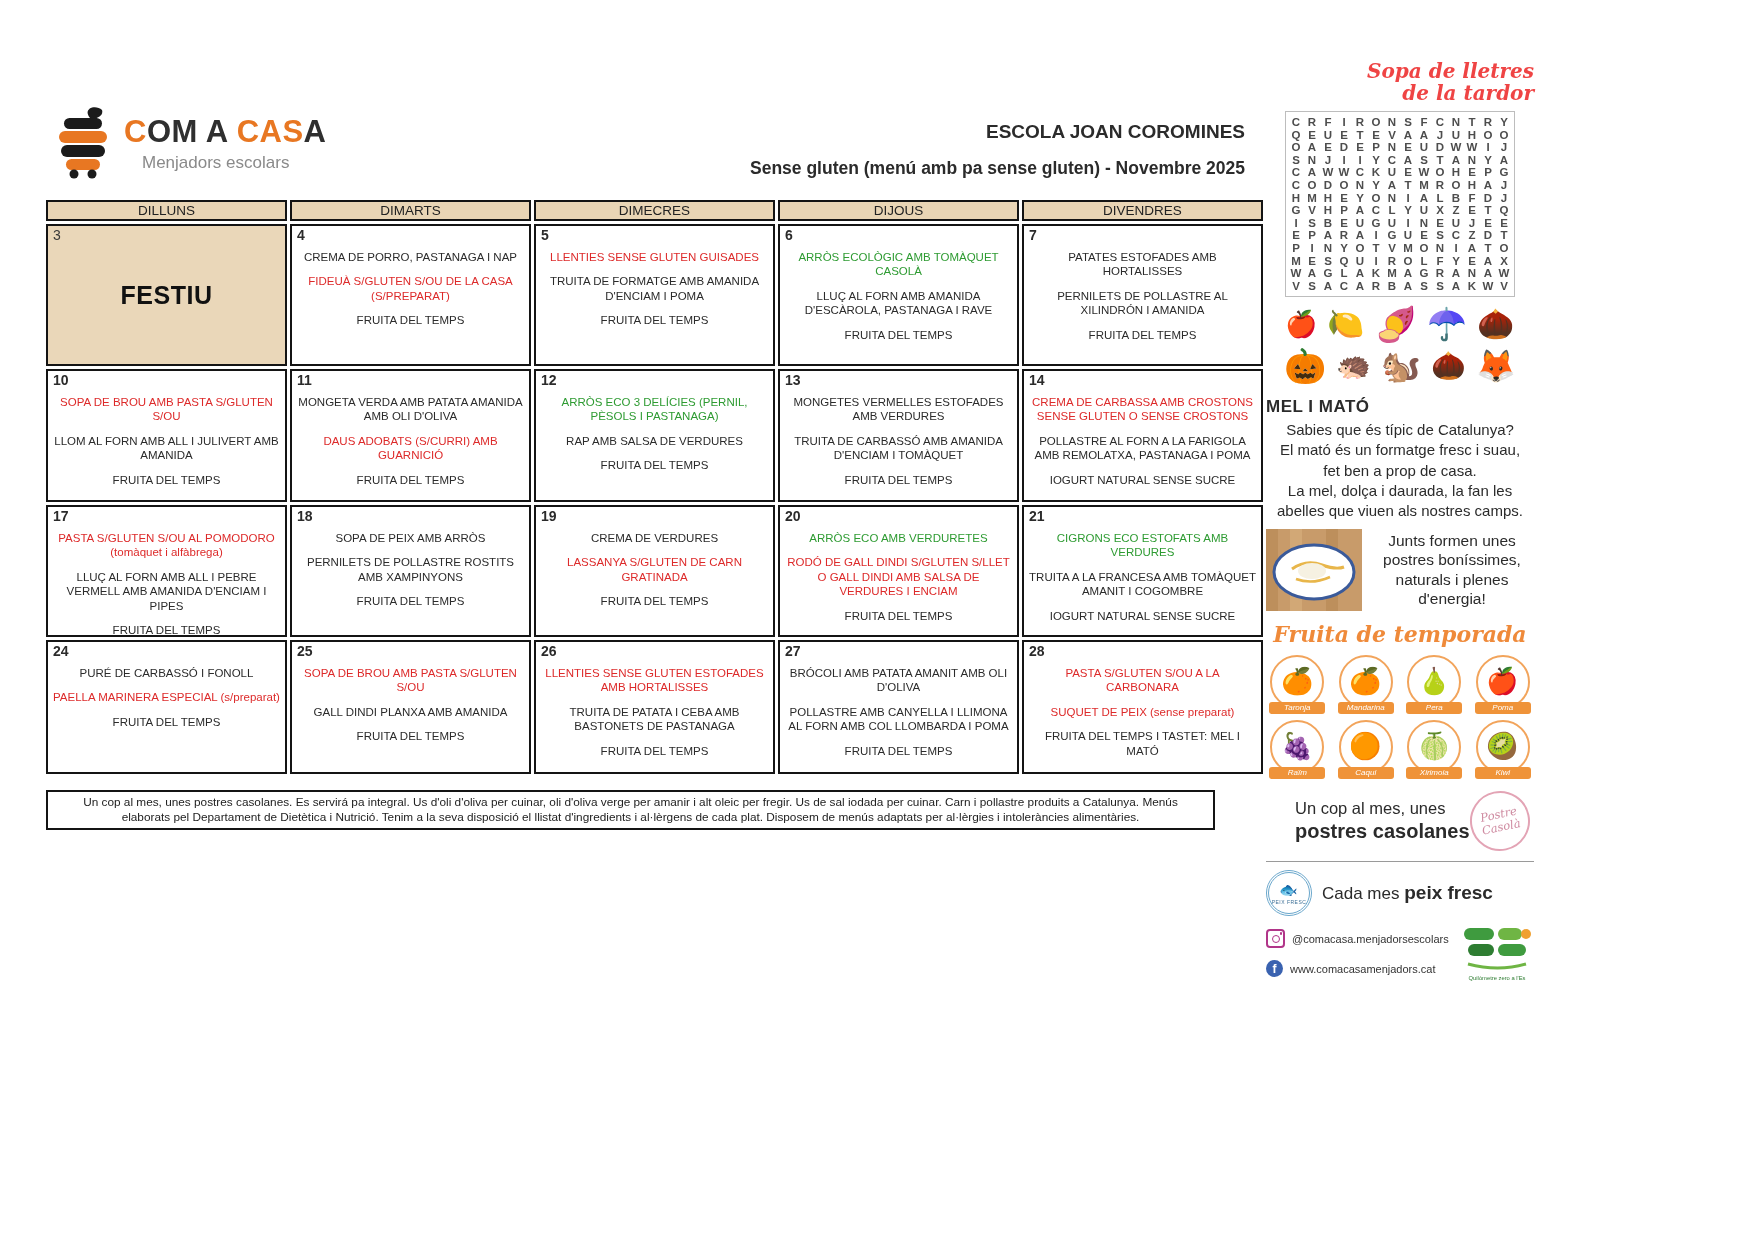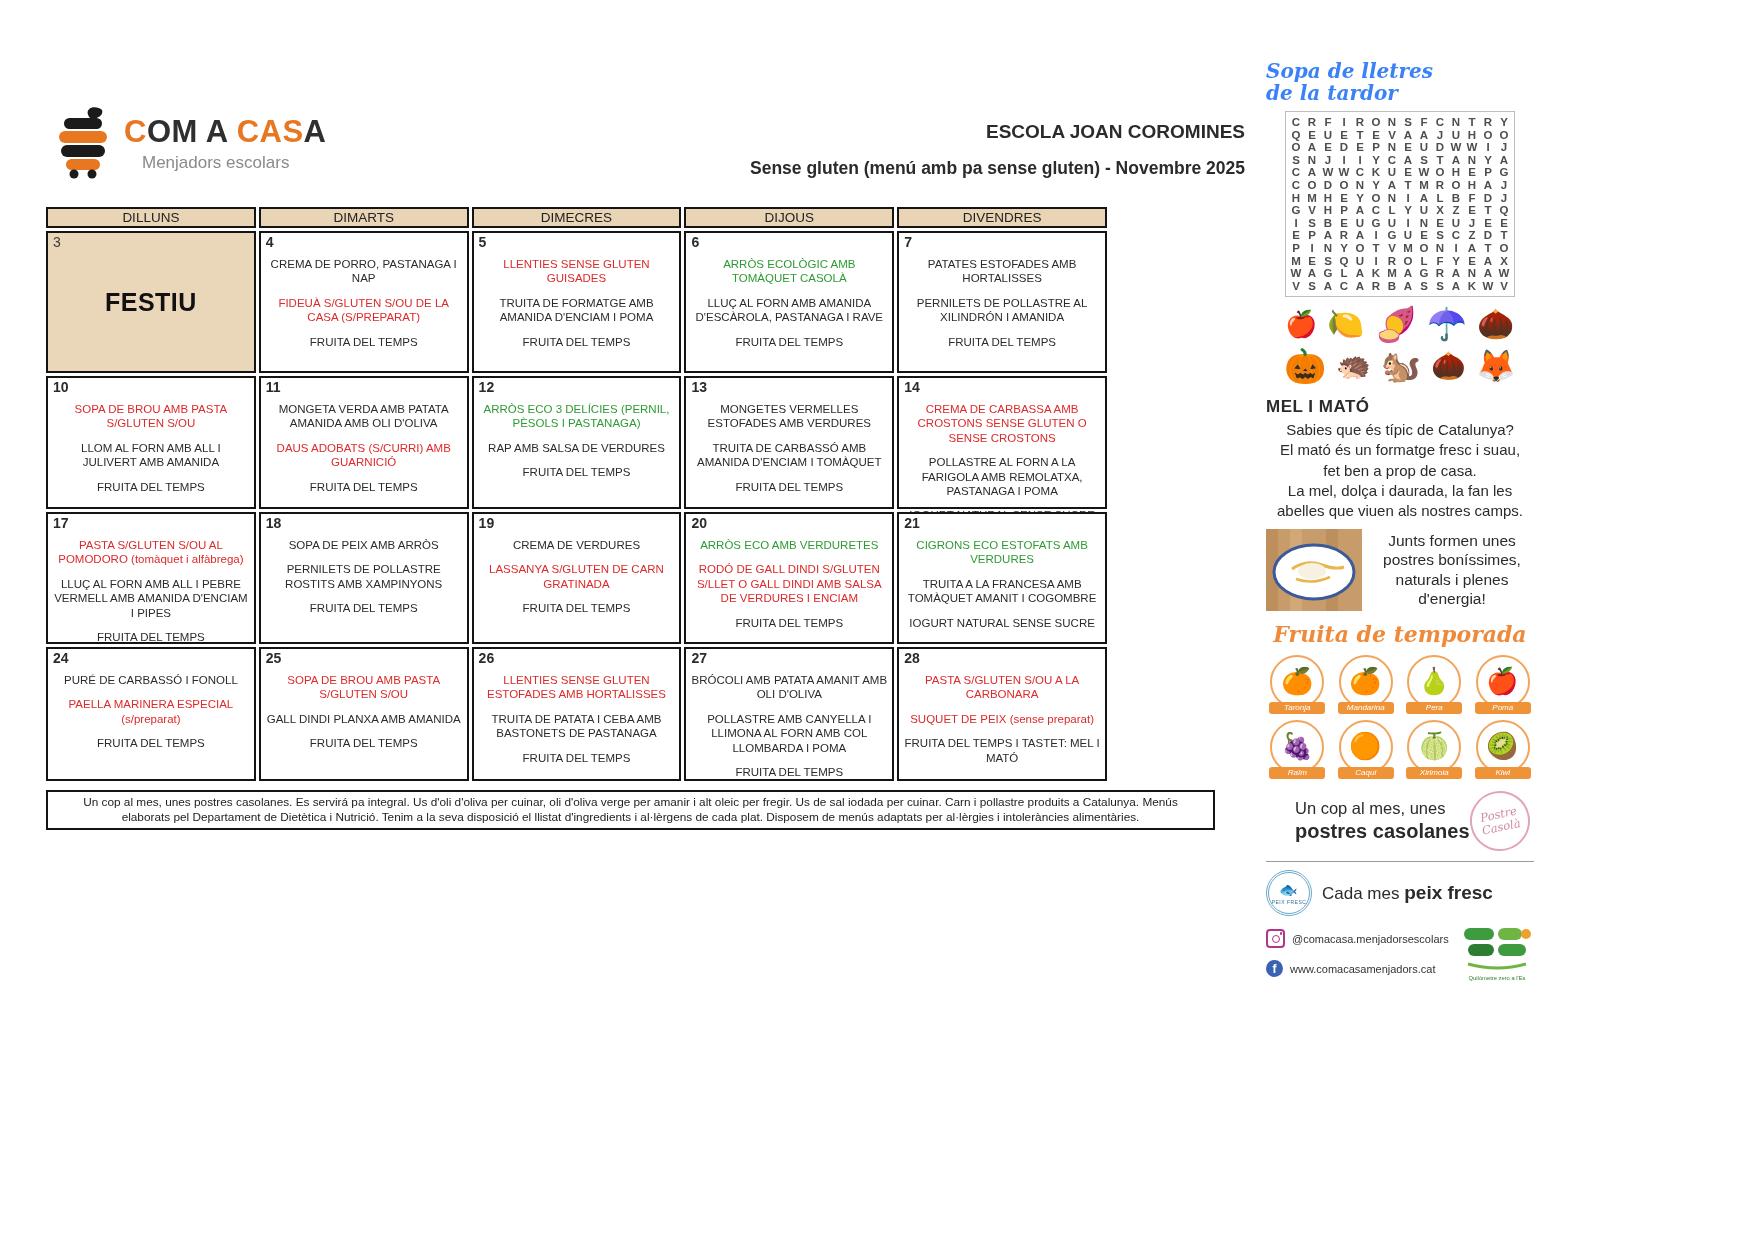--- a/index.html
+++ b/index.html
@@ -11,21 +11,21 @@
   .brand-text{padding-top:10px;}
   .brand-name{font-size:31px;font-weight:bold;letter-spacing:.5px;line-height:1;}
   .brand-sub{font-size:17px;color:#8a8a8a;margin-top:6px;padding-left:18px;}
 
   
   .titles{position:absolute;right:509px;top:121px;width:700px;text-align:right;}
   .school{font-size:19px;font-weight:bold;}
   .menu-title{font-size:17.5px;font-weight:bold;margin-top:15px;}
 
   
-  .calendar{position:absolute;left:46px;top:207px;width:1061px;}
+  .calendar{position:absolute;left:46px;top:200px;width:1217px;}
   #cal-grid{display:grid;grid-template-columns:repeat(5,1fr);
             grid-template-rows:21px 142px 133px 132px 134px;gap:3px;}
   .cal-head{border:2px solid #141414;background:#e9d5b5;display:flex;align-items:center;
             justify-content:center;font-size:13.5px;color:#222;}
   .cal-cell{border:2px solid #141414;background:#fff;position:relative;box-sizing:border-box;
             padding:2px 5px;}
   .day-num{font-size:14px;font-weight:bold;line-height:1;}
   .items{display:flex;flex-direction:column;align-items:center;gap:10px;padding-top:8px;
          text-align:center;font-size:11.5px;line-height:1.25;}
   .c-black{color:#2b2b2b;} .c-red{color:#dd2a2a;} .c-green{color:#2e9b32;}
@@ -34,21 +34,21 @@
   .festiu .items{padding-top:38px;}
   .festiu .item{font-size:25px;font-weight:bold;letter-spacing:.5px;color:#111;}
 
   
   .disclaimer{position:absolute;left:46px;top:790px;width:1169px;box-sizing:border-box;
               border:2px solid #141414;font-size:11.8px;line-height:1.28;text-align:center;
               padding:3px 10px;color:#222;}
 
   
   .sidebar{position:absolute;left:1266px;top:60px;width:268px;}
-  .ws-title{text-align:left;color:#3b82f6;font-family:"DejaVu Serif",serif;
+  .ws-title{text-align:right;color:#ef4444;font-family:"DejaVu Serif",serif;
             font-style:italic;font-weight:bold;font-size:20px;line-height:1.1;}
   #ws-grid{border:1px solid #bdbdbd;width:230px;margin:7px auto 0;padding:4px 2px;box-sizing:border-box;}
   .ws-row{display:flex;}
   .ws-letter{width:16.1px;text-align:center;font-size:11.5px;font-weight:bold;color:#4d4d4d;
              line-height:12.6px;}
   .autumn{display:flex;flex-wrap:wrap;justify-content:center;align-items:center;gap:4px 10px;
           margin-top:8px;min-height:80px;}
   .autumn span{line-height:1;}
 
   .mel-head{text-align:left;font-weight:bold;font-size:17px;letter-spacing:.5px;margin-top:12px;}

